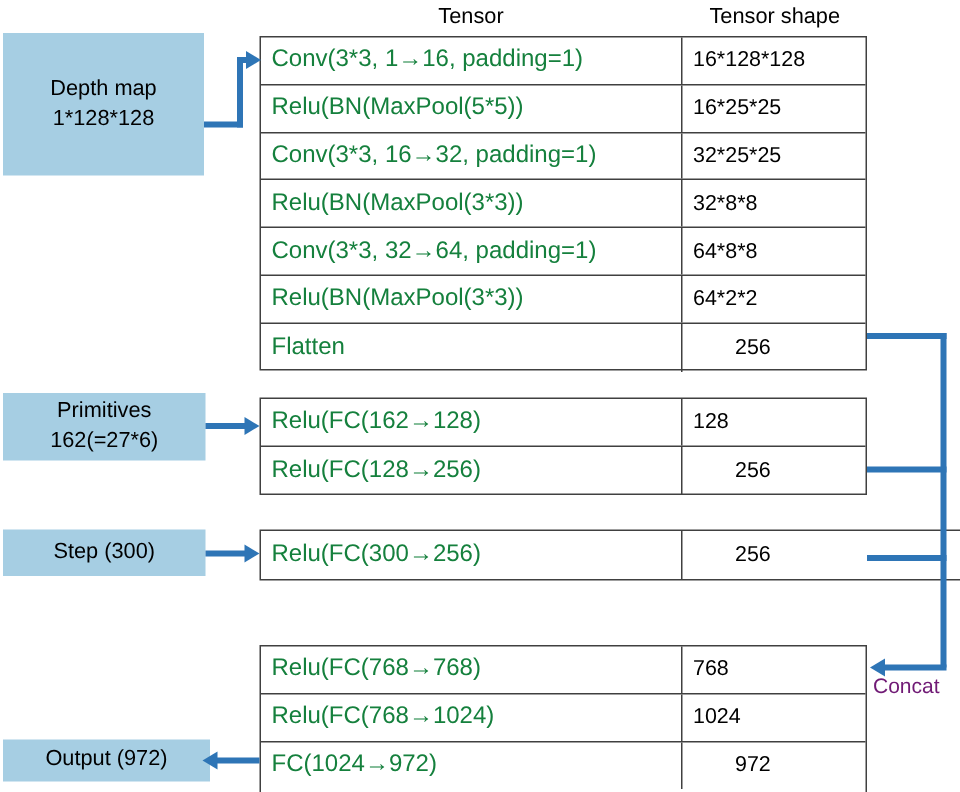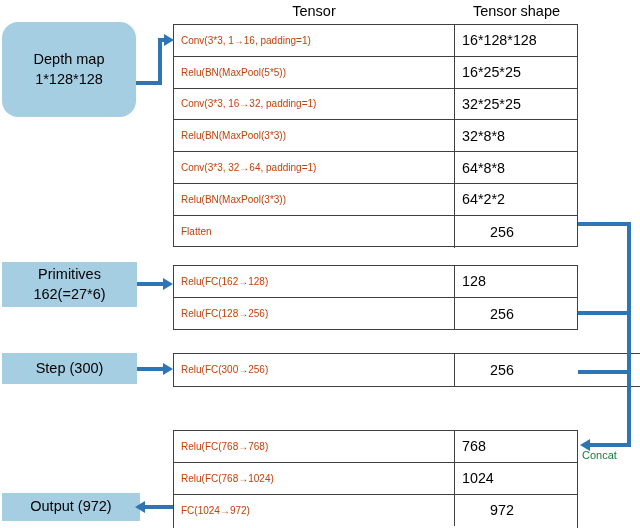--- a/index.html
+++ b/index.html
@@ -41,22 +41,22 @@
     border-bottom: 1.6px solid #404040;
   }
   .row:last-child { border-bottom: none; gap: 28px; }
   .cell-layer {
     box-sizing: border-box;
     width: 281px;
     border-right: 1.6px solid #404040;
     display: flex;
     align-items: center;
     padding-left: 7px;
-    font-size: 10px;
-    color: #c2410c;
+    font-size: 16px;
+    color: #15803d;
     white-space: nowrap;
   }
   .cell-shape {
     box-sizing: border-box;
     flex: 1;
     display: flex;
     align-items: center;
     padding-left: 7px;
     font-size: 14.3px;
     color: #000000;
@@ -76,21 +76,21 @@
     background: #A6CEE3;
     display: flex;
     flex-direction: column;
     align-items: center;
     justify-content: center;
     font-size: 14.5px;
     color: #000000;
     line-height: 1.32;
     text-align: center;
   }
-  #box-depth  { left: 2px;  top: 22px;  width: 134px; height: 95px; border-radius: 16px; }
+  #box-depth  { left: 2px;  top: 22px;  width: 134px; height: 95px; }
   #box-prim   { left: 2px;  top: 262px; width: 135px; height: 45px; }
   #box-step   { left: 2px;  top: 353px; width: 135px; height: 31px; }
   #box-output { left: 2px;  top: 493px; width: 138px; height: 28px; }
 
   
   .hline {
     position: absolute;
     height: 4px;
     background: #2E75B6;
   }
@@ -137,22 +137,22 @@
   #c-b2       { left: 578px; top: 311px; width: 53px; }
   #c-b3       { left: 578px; top: 370px; width: 53px; }
   #c-bus      { left: 627px; top: 222px; height: 223px; }
   #c-b4       { left: 590px; top: 443px; width: 41px; }
   #c-bus-ar   { left: 580px; top: 438.5px; }
 
   #concat-label {
     position: absolute;
     left: 582px;
     top: 449px;
-    font-size: 11px;
-    color: #15803d;
+    font-size: 14px;
+    color: #701a75;
     white-space: nowrap;
   }
 </style>
 </head>
 <body>
 
 <div id="canvas">
 
   <div class="col-header" id="hdr-layers">Tensor</div>
   <div class="col-header" id="hdr-tensor">Tensor shape</div>

